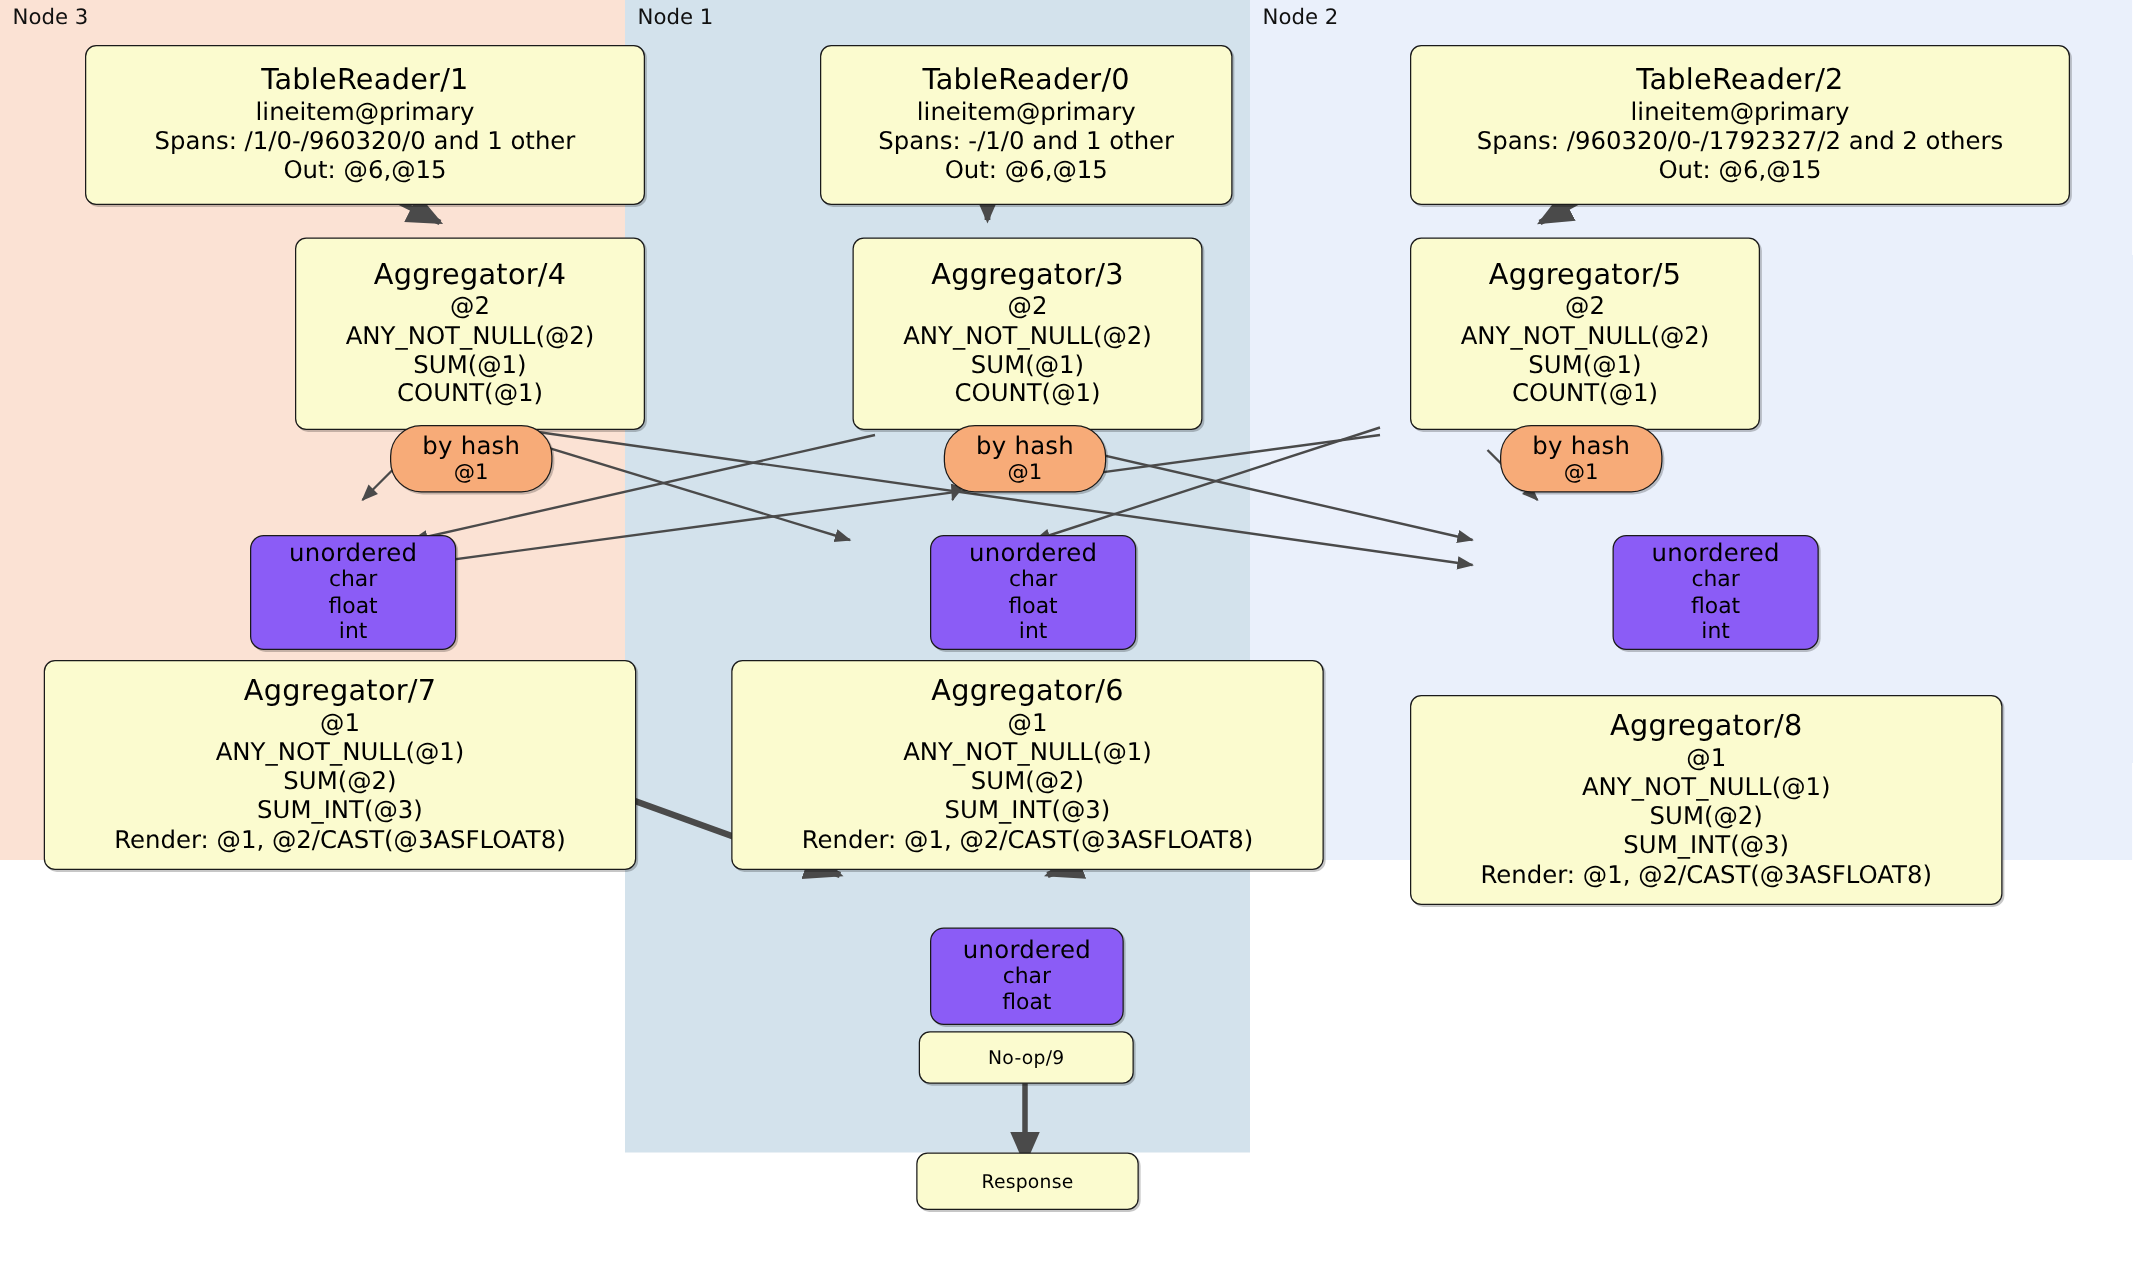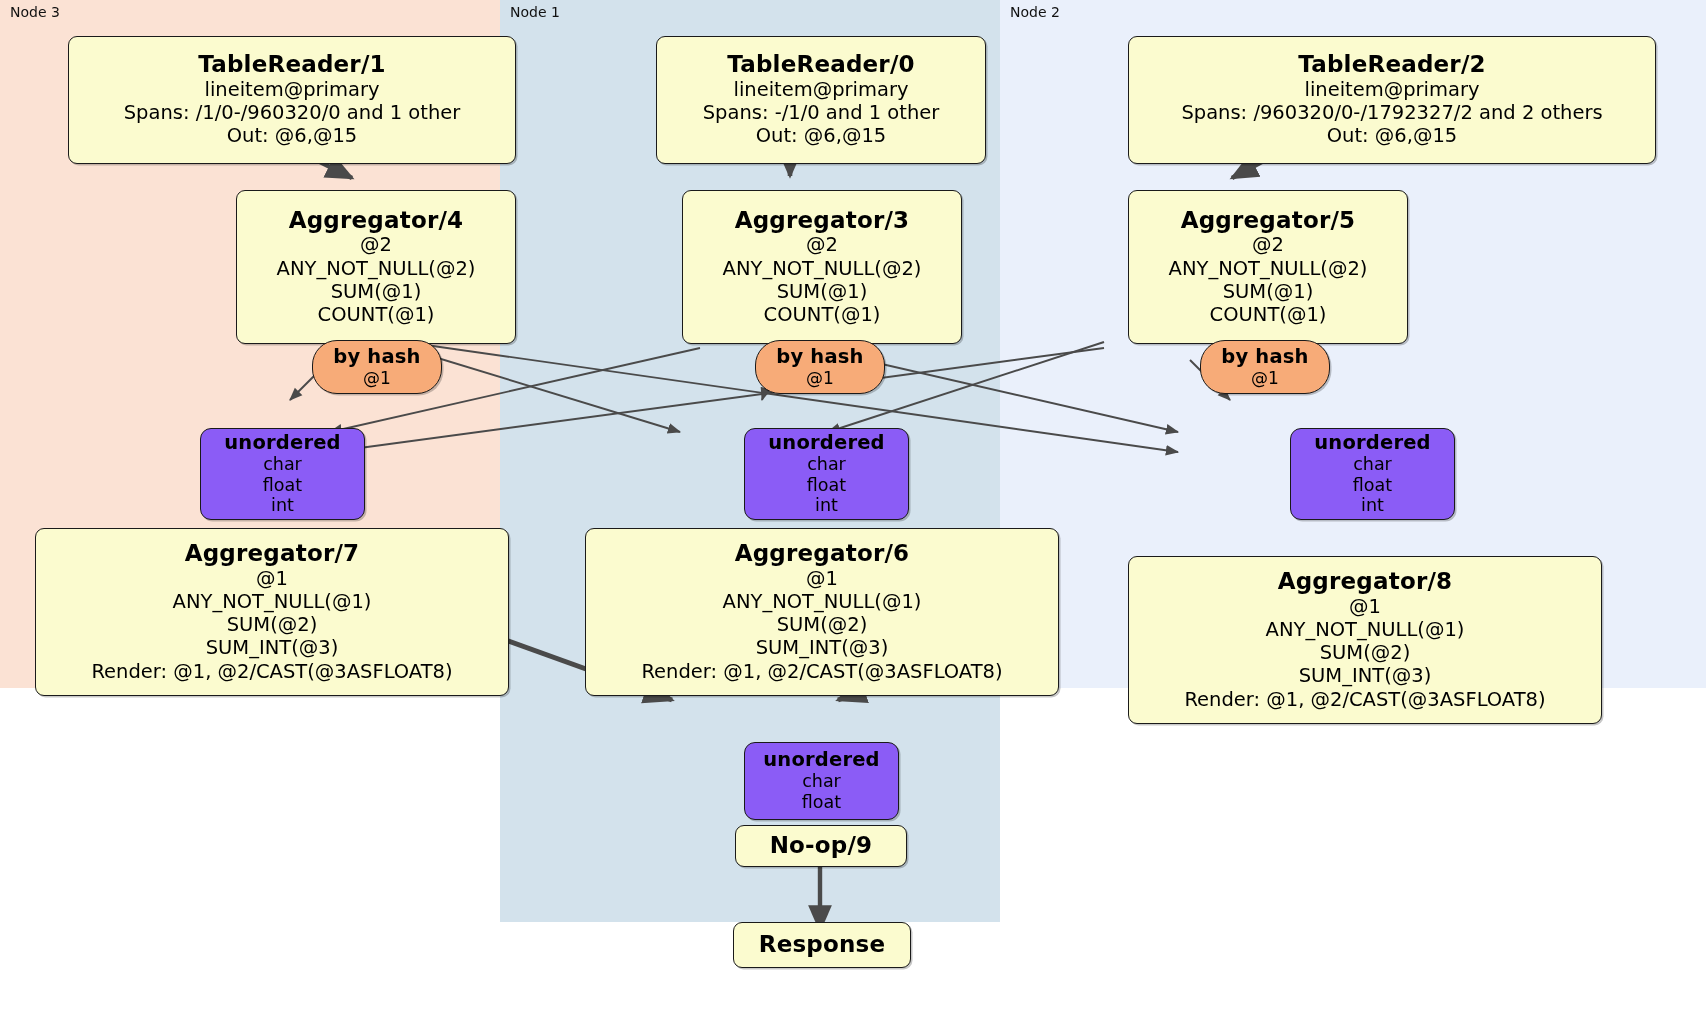--- a/index.html
+++ b/index.html
@@ -2,49 +2,49 @@
 <html><head>
 <meta charset="utf-8">
 <style>
   html,body{margin:0;padding:0;background:#ffffff;}
   body{width:1706px;height:1016px;font-family:"DejaVu Sans","Liberation Sans",sans-serif;}
   #stage{position:relative;width:1706px;height:1016px;overflow:hidden;background:#fff;}
 
   
   .region{position:absolute;box-sizing:border-box;}
   .region .region-label{
-    position:absolute;left:10px;top:4px;font-size:14px;color:#111;
+    position:absolute;left:10px;top:4px;font-size:17px;color:#111;
     font-family:"DejaVu Sans","Liberation Sans",sans-serif;white-space:nowrap;
   }
   #region-node3{left:0px;  top:0px; width:500px; height:688px; background:#fbe2d4;}
   #region-node1{left:500px;top:0px; width:500px; height:922px; background:#d3e2ec;}
   #region-node2{left:1000px;top:0px;width:706px; height:688px; background:#eaf0fb;}
 
   
   #edges{position:absolute;left:0;top:0;width:1706px;height:1016px;pointer-events:none;}
 
   
   .box{position:absolute;box-sizing:border-box;display:flex;flex-direction:column;
        align-items:center;justify-content:center;text-align:center;
        border:1.6px solid #1a1a1a;border-radius:9px;
        box-shadow:1.5px 1.5px 0 rgba(0,0,0,.22);
        font-family:"DejaVu Sans","Liberation Sans",sans-serif;color:#000;}
-  .box .ttl{font-weight:bold;font-size:23px;line-height:1.12;letter-spacing:.2px;text-align:right;}
+  .box .ttl{font-weight:normal;font-size:23px;line-height:1.12;letter-spacing:.2px;text-align:right;}
   .box .ln{font-size:19.5px;line-height:1.19;white-space:nowrap;}
 
   .proc{background:#fbfbcf;}           
   .router{background:#f7ab78;border-radius:25px;}   
   .sync{background:#8b5cf6;border-radius:11px;}     
 
   .router .ttl{font-size:19.5px;}
   .router .ln{font-size:17px;}
   .sync .ttl{font-size:19.5px;}
   .sync .ln{font-size:17.5px;}
 
-  .tiny .ttl{font-size:23px;}
+  .tiny .ttl{font-size:15px;}
 </style>
 </head>
 <body>
 
 <div id="stage">
 
   <div class="region" id="region-node3">
     <span class="region-label">Node 3</span>
   </div>
   <div class="region" id="region-node1">

